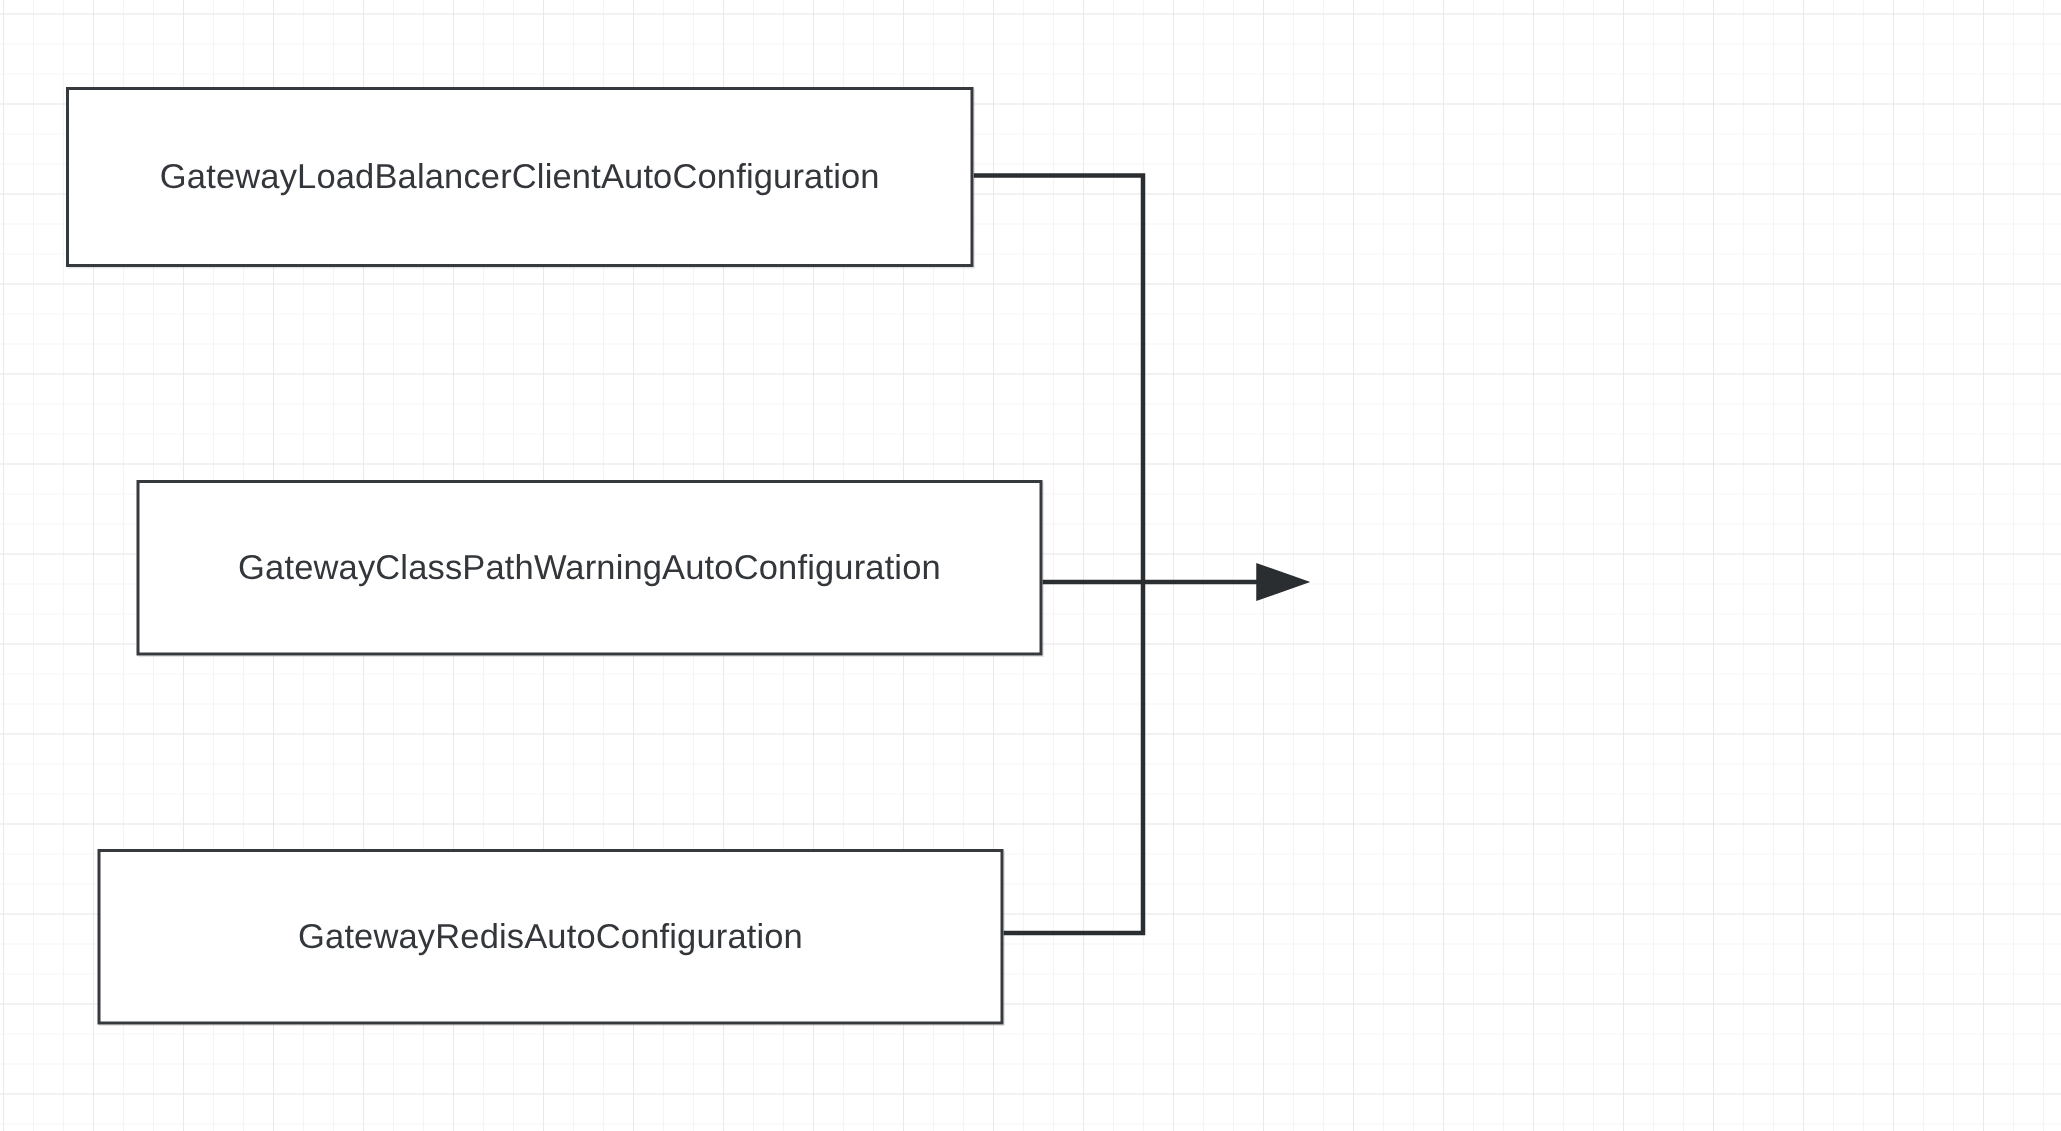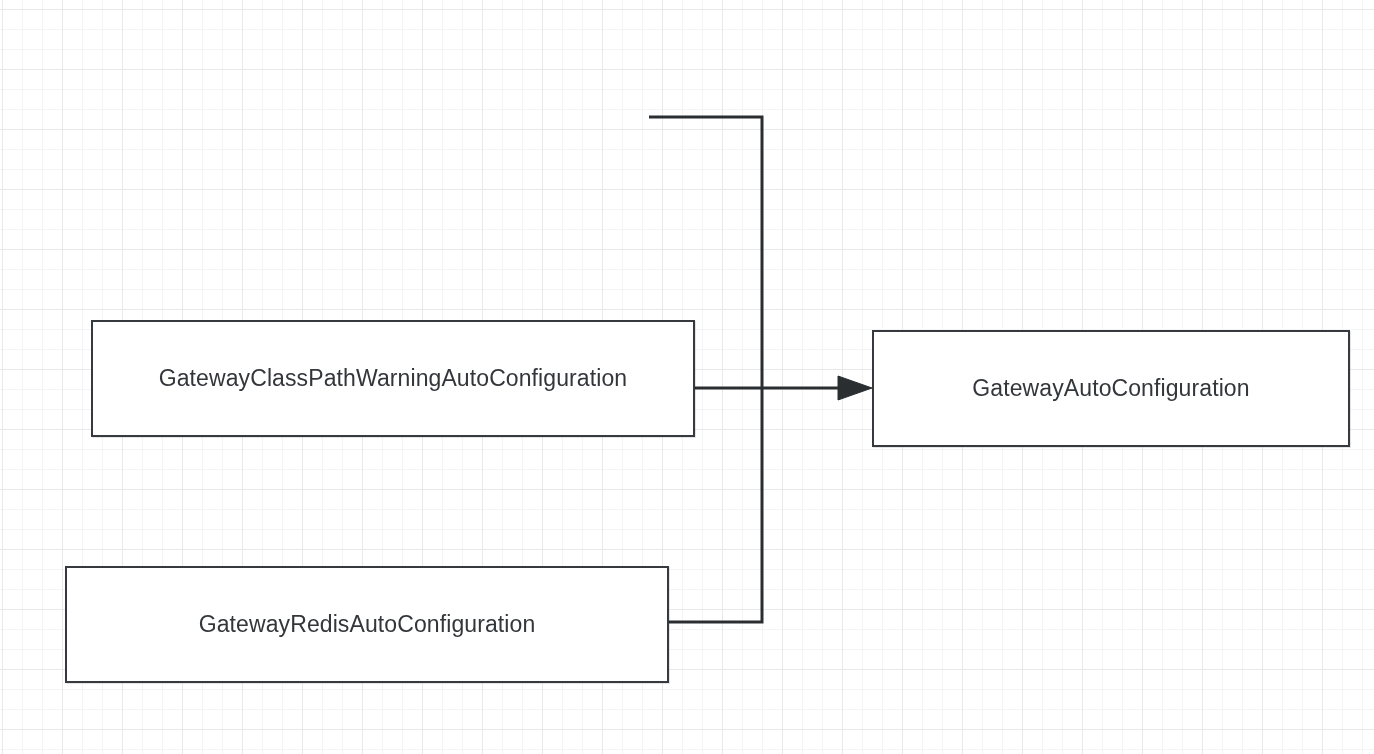--- a/index.html
+++ b/index.html
@@ -62,26 +62,26 @@
 
   <svg id="edge-layer" viewBox="0 0 1374 754" width="1374" height="754" xmlns="http://www.w3.org/2000/svg">
     <g fill="none" stroke="#2b2e31" stroke-width="3" stroke-linecap="butt" stroke-linejoin="miter">
       <polyline points="649,117 762,117 762,389"></polyline>
       <polyline points="649,622 762,622 762,389"></polyline>
       <line x1="649" y1="388" x2="845" y2="388"></line>
     </g>
     <polygon points="872,388 838,376 838,400" fill="#2b2e31" stroke="#2b2e31" stroke-width="1"></polygon>
   </svg>
 
+  <div class="node" style="left:44px; top:58px; width:605px; height:120px;">
+    <span class="node-label">GatewayLoadBalancerClientAutoConfiguration</span>
+  </div>
 
   <div class="node" style="left:45px; top:320px; width:604px; height:117px;margin-left:46px;">
     <span class="node-label">GatewayClassPathWarningAutoConfiguration</span>
   </div>
 
   <div class="node" style="left:45px; top:566px; width:604px; height:117px;margin-left:20px;">
     <span class="node-label">GatewayRedisAutoConfiguration</span>
   </div>
 
-  <div class="node" style="left:872px; top:330px; width:478px; height:117px;">
-    <span class="node-label">GatewayAutoConfiguration</span>
-  </div>
 
 </div>
 
 </body></html>

